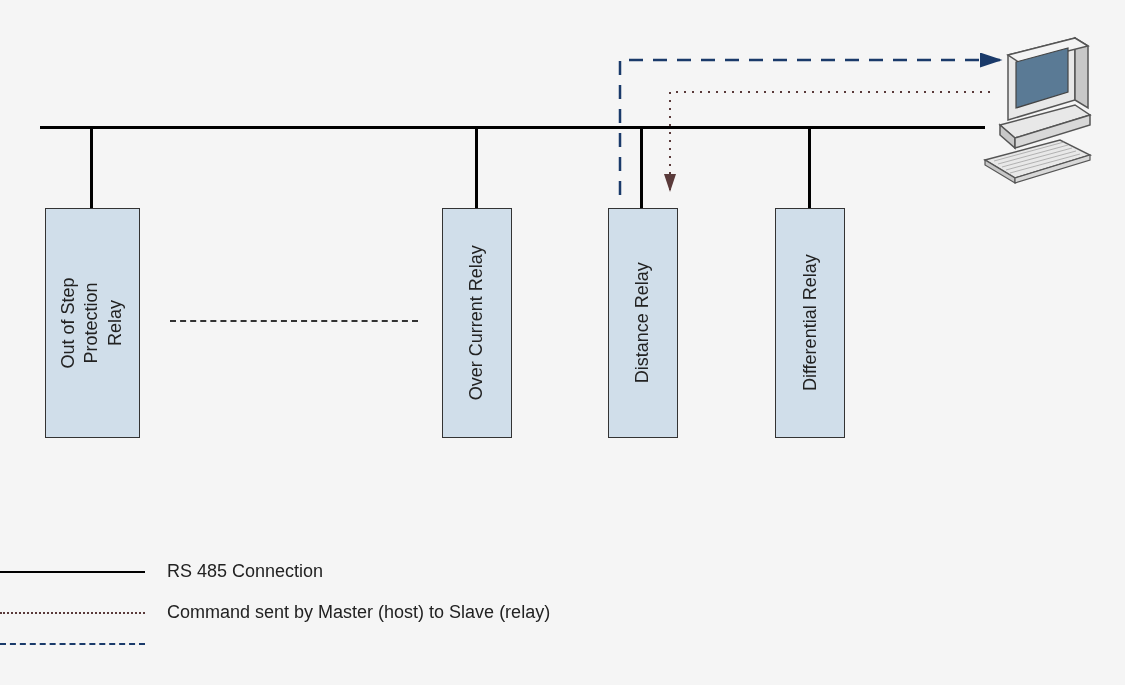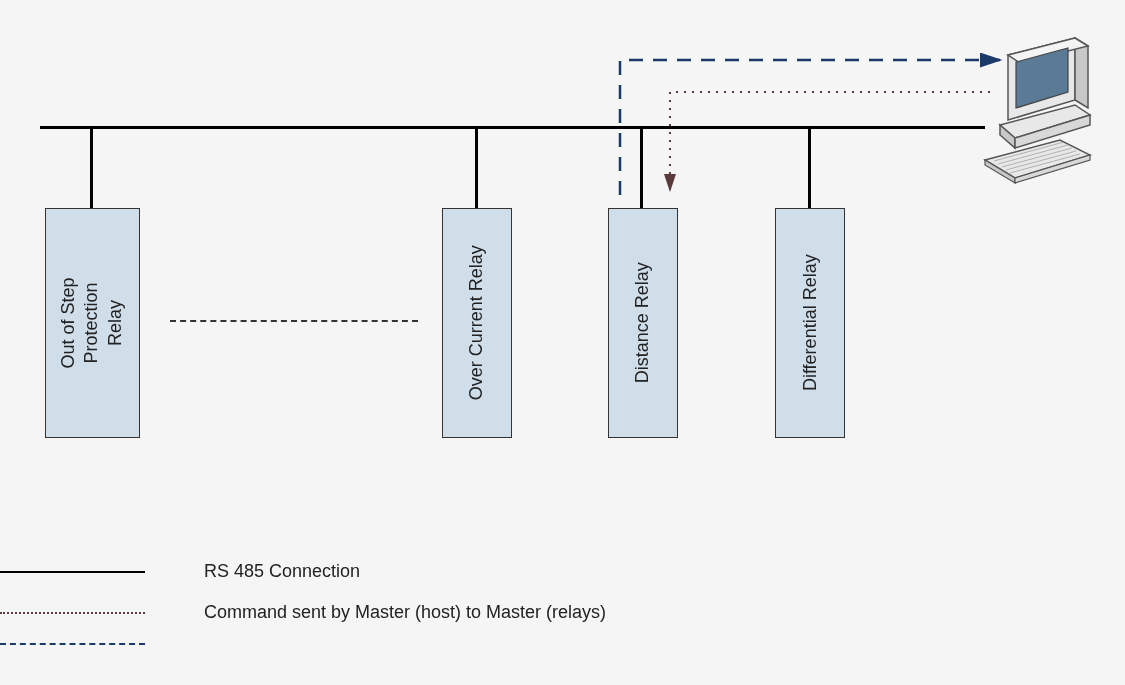--- a/index.html
+++ b/index.html
@@ -49,21 +49,20 @@
   .legend {
     position: absolute;
     left: 0px;
     bottom: 20px;
     width: 700px;
   }
   .legend-row {
     display: flex;
     align-items: center;
     margin: 20px 0;
-    gap: 37px;
   }
   .legend-line {
     width: 145px;
     height: 0;
     margin-right: 22px;
   }
   .legend-solid { border-top: 2.5px solid #000; }
   .legend-dotted { border-top: 2.5px dotted #5a3a3a; }
   .legend-dashed-blue { border-top: 2.5px dashed #1a3a6a; }
   .legend-text {
@@ -155,20 +154,20 @@
     </svg>
   </div>
 
   <div class="legend">
     <div class="legend-row">
       <div class="legend-line legend-solid"></div>
       <div class="legend-text">RS 485 Connection</div>
     </div>
     <div class="legend-row">
       <div class="legend-line legend-dotted"></div>
-      <div class="legend-text">Command sent by Master (host) to Master (relays)</div>
+      <div class="legend-text">Command sent by Master (host) to Slave (relay)</div>
     </div>
     <div class="legend-row">
       <div class="legend-line legend-dashed-blue"></div>
     </div>
   </div>
 
 </div>
 
 </body></html>

